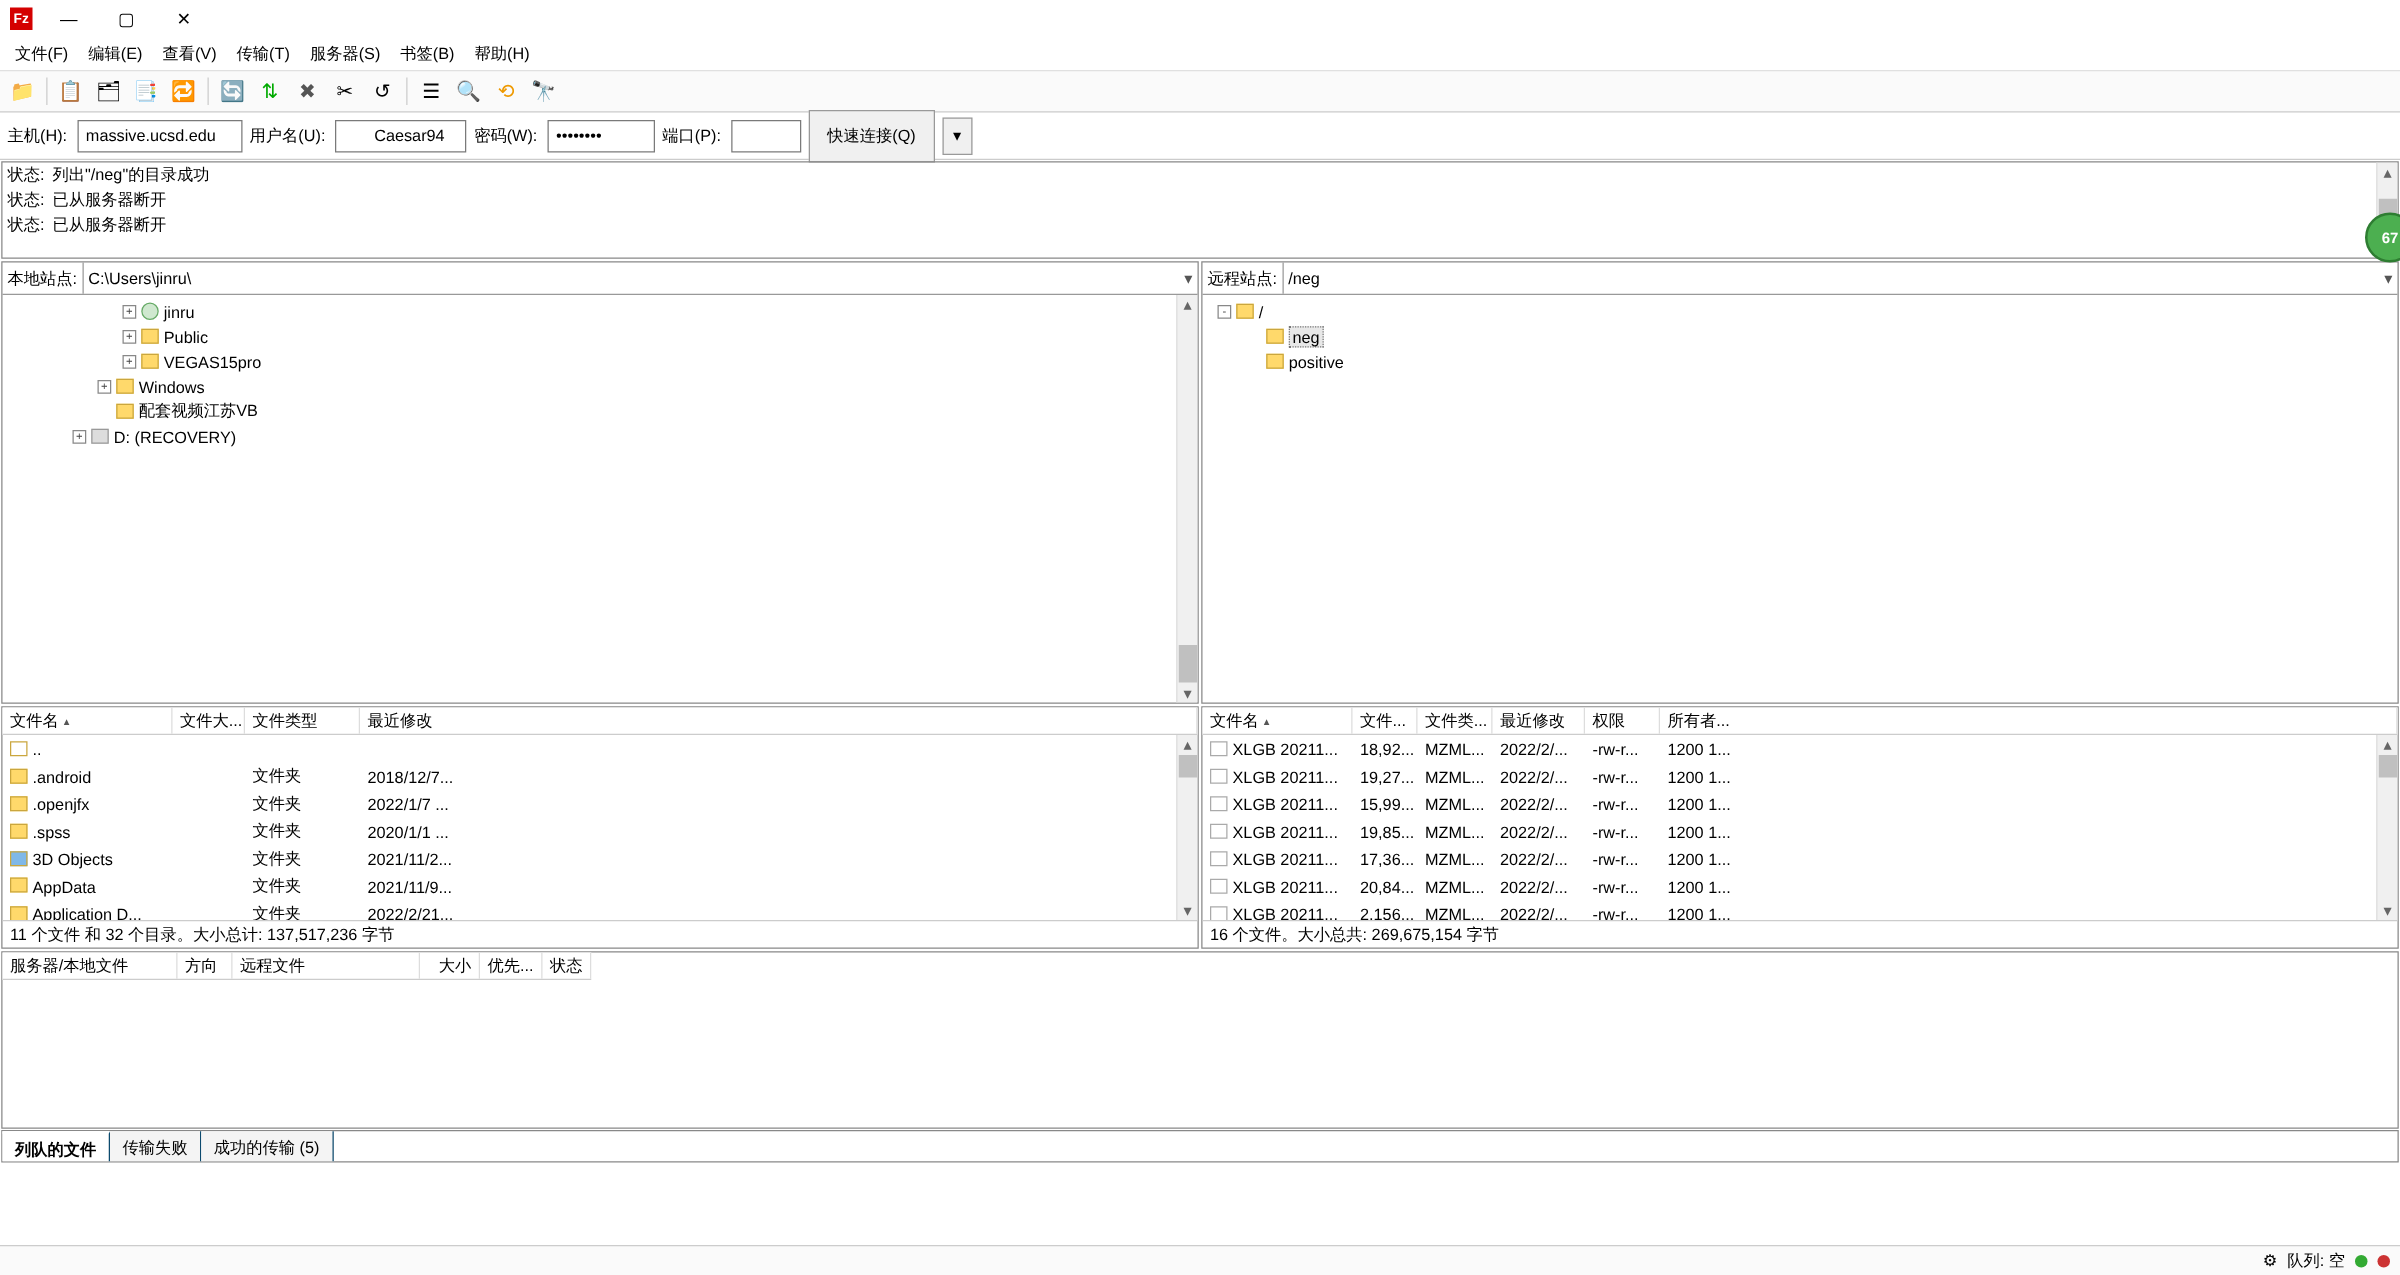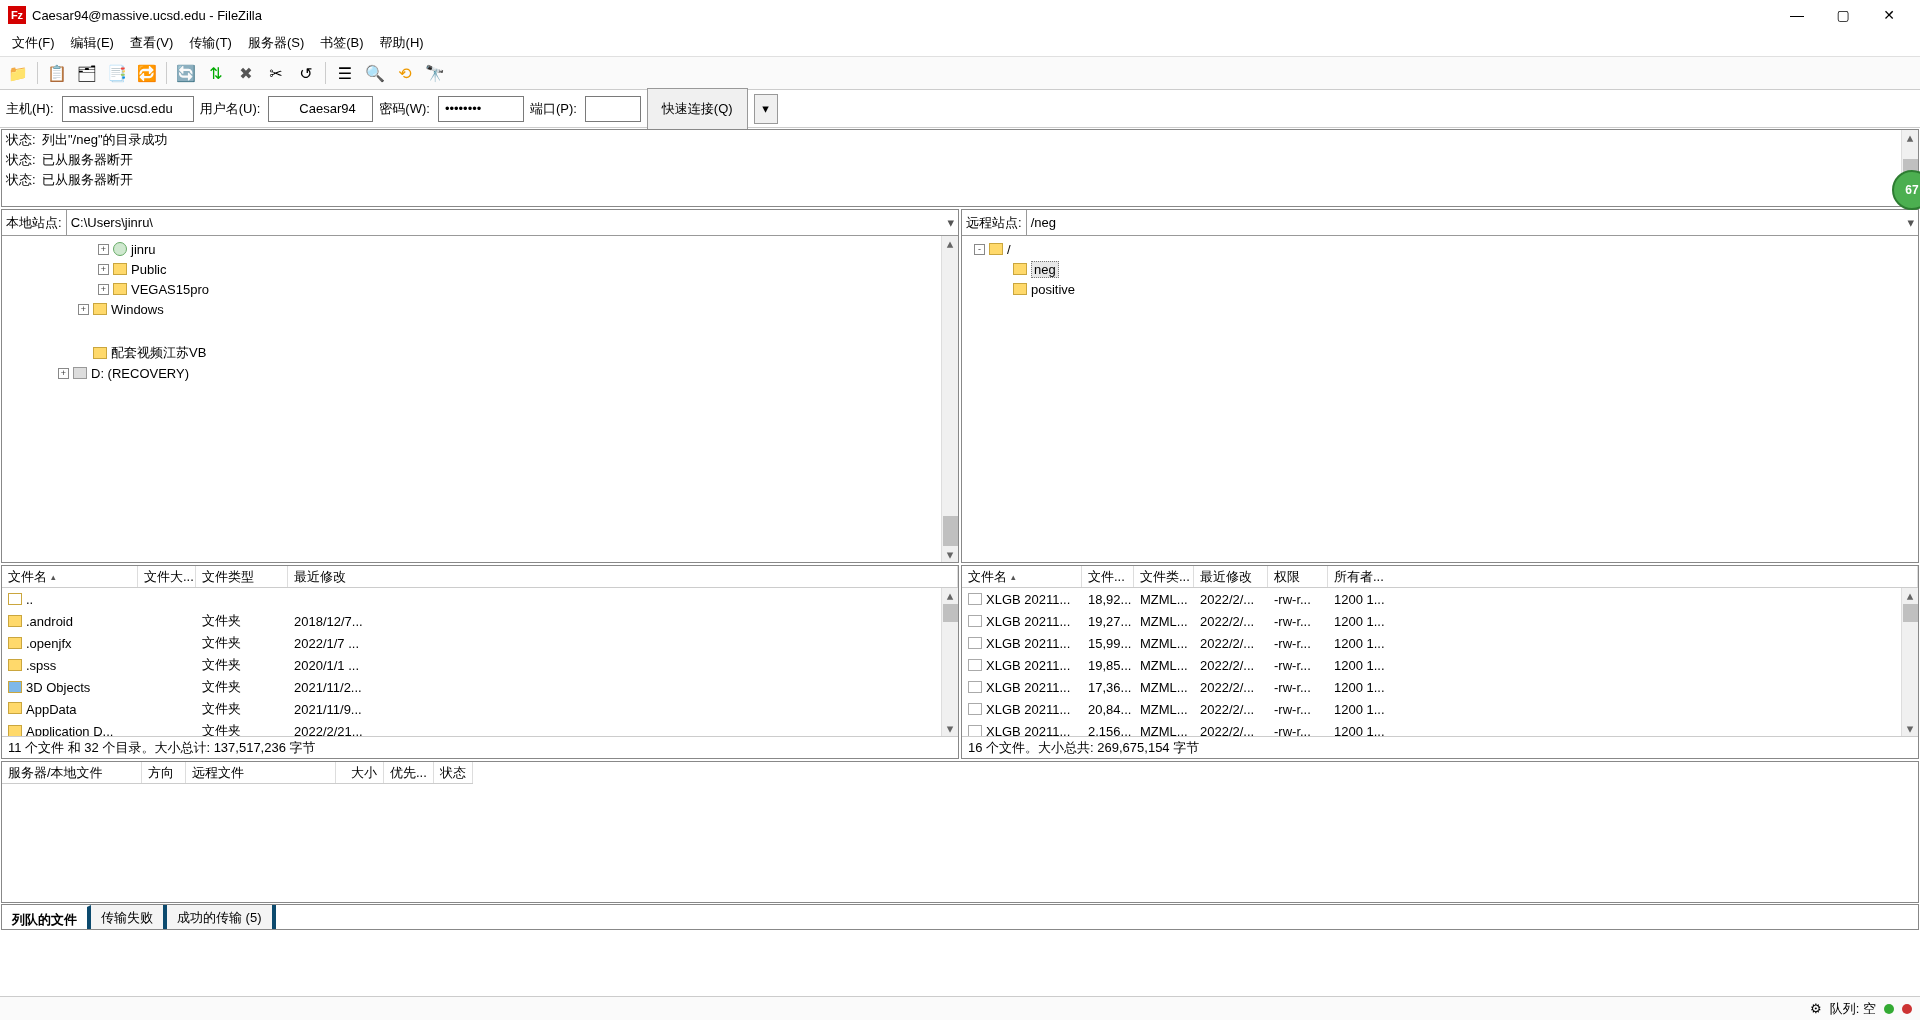--- a/index.html
+++ b/index.html
@@ -48,34 +48,33 @@
 .rows .row .cell { padding:2px 6px; overflow:hidden; white-space:nowrap; text-overflow:clip; }
 .rows .ficon { width:14px; height:12px; background:#ffd96b; border:1px solid #caa63e; margin-right:4px; display:inline-block; vertical-align:middle; flex-shrink:0; }
 .rows .ficon.up { background:#fff; }
 .rows .ficon.obj { background:#7fb8e8; }
 .rows .ficon.file { background:#fff; border:1px solid #aaa; }
 .status-line { height:22px; border-top:1px solid #ccc; padding:2px 6px; }
 .queue { border:1px solid #888; margin:1px; display:flex; flex-direction:row; }
 .queue .listhead { border-bottom:1px solid #ccc; }
 .queue .body { height:140px; }
 .tabs { height:26px; display:flex; border:1px solid #888; margin:1px; }
-.tabs .tab { padding:4px 10px; border-right:4px solid #0c4a6e; background:#f4f4f4; }
+.tabs .tab { padding:4px 10px; border-right:1px solid #0c4a6e; background:#f4f4f4; }
 .tabs .tab.active { background:#fff; font-weight:bold; border-top:2px solid #fff; }
 .statusbar { position:absolute; bottom:0; left:0; right:0; height:24px; border-top:1px solid #ccc; display:flex; align-items:center; justify-content:flex-end; padding:0 8px; gap:8px; background:#fafafa; }
 .statusbar .dot { width:10px; height:10px; border-radius:50%; }
 .statusbar .green { background:#3a3; }
 .statusbar .red { background:#c33; }
 .circle-badge { position:absolute; right:-12px; top:170px; width:40px; height:40px; border-radius:50%; background:#4caf50; border:2px solid #2e7d32; color:#fff; display:flex; align-items:center; justify-content:center; font-weight:bold; font-size:12px; }
 </style>
 </head>
 <body>
 
 <div class="titlebar">
   <div class="logo">Fz</div>
-  <span class="title">Caesar94@massive.ucsd.edu - FileZilla</span>
   <div class="win-controls">
     <span>—</span>
     <span>▢</span>
     <span>✕</span>
   </div>
 </div>
 
 <div class="menubar">
   <span>文件(F)</span>
   <span>编辑(E)</span>
@@ -168,21 +167,21 @@
         <div class="node" style="padding-left: 90px;">
           <span class="toggle">+</span>
           <span class="fico"></span>
           <span>VEGAS15pro</span>
         </div>
         <div class="node" style="padding-left: 70px;">
           <span class="toggle">+</span>
           <span class="fico"></span>
           <span>Windows</span>
         </div>
-        <div class="node" style="padding-left: 70px; margin-top: 24px;">
+        <div class="node" style="padding-left: 70px;">
           <span class="blank-toggle"></span>
           <span class="fico"></span>
           <span>配套视频江苏VB</span>
         </div>
         <div class="node" style="padding-left: 50px;">
           <span class="toggle">+</span>
           <span class="dico"></span>
           <span>D: (RECOVERY)</span>
         </div>
       </div>

